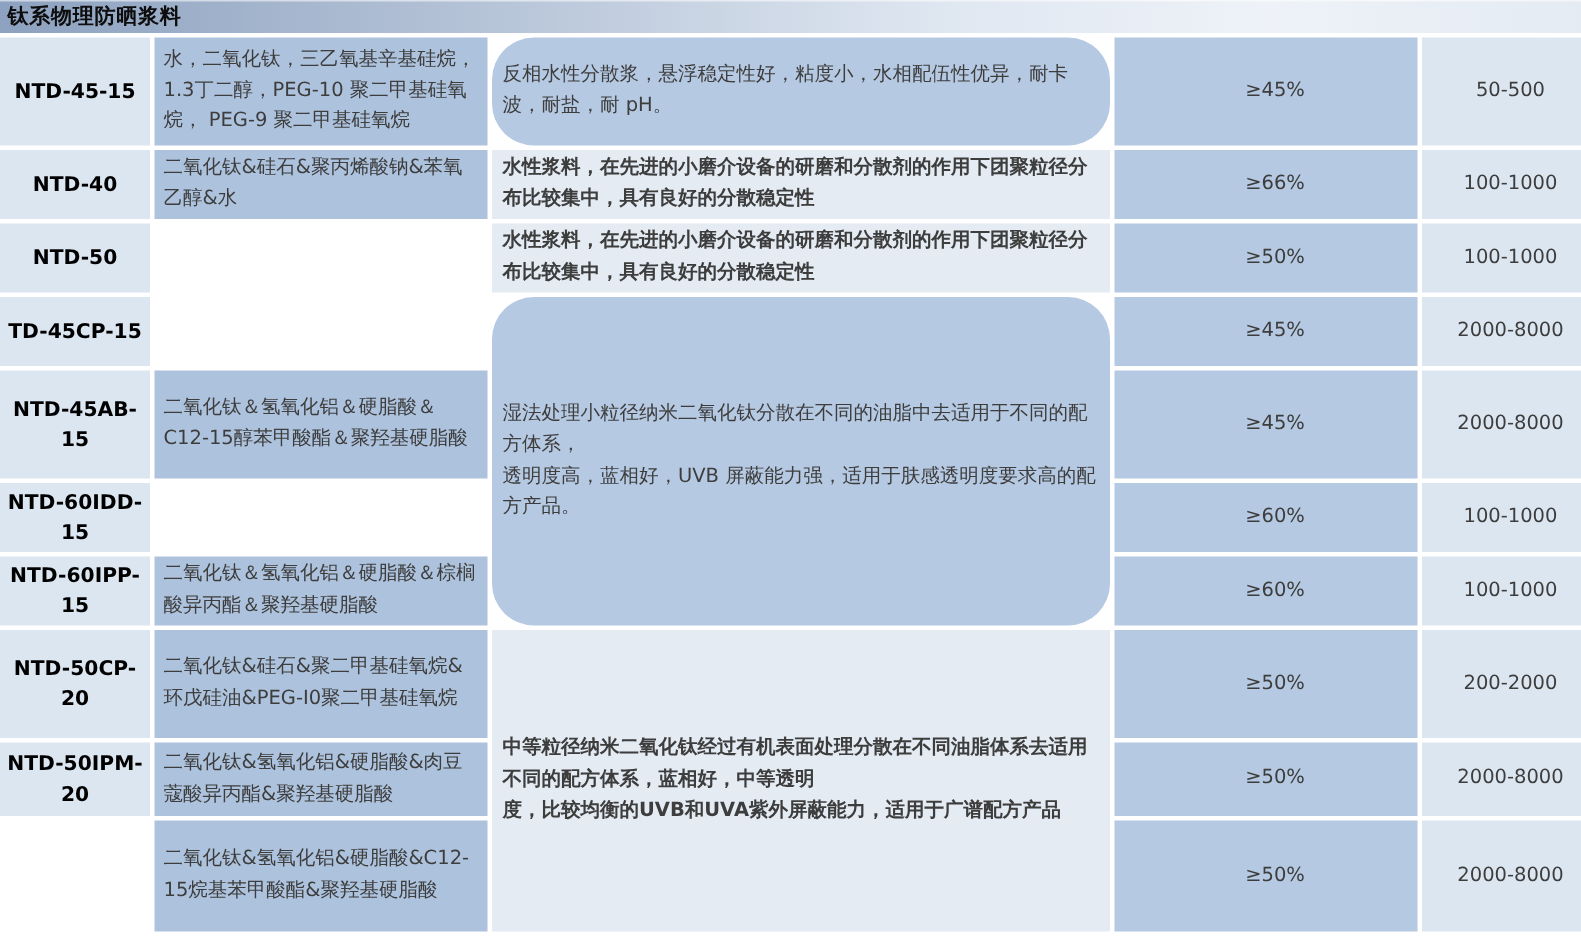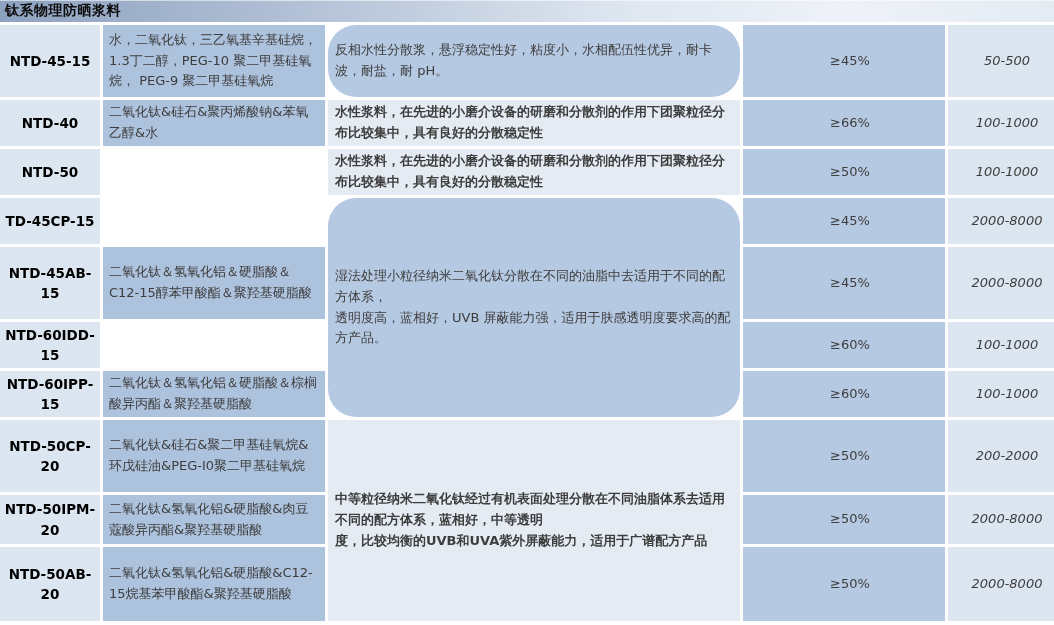--- a/index.html
+++ b/index.html
@@ -30,21 +30,21 @@
   .code{
     background:#dce6f1;justify-content:center;text-align:center;
     font-weight:bold;color:#000;font-size:13.5px;line-height:1.5;
     padding:0 4px;
   }
   .comp{background:#adc2dd;padding:2px 6px;text-align:left;}
   .desc{padding:2px 7px;text-align:left;white-space:pre-line;}
   .desc.dark{background:#b6c9e2;border-radius:28px;}
   .desc.light{background:#e4ebf3;font-weight:bold;}
   .pct{background:#b6c9e2;justify-content:center;text-align:center;}
-  .size{background:#dce6f1;justify-content:center;text-align:center;font-style:italic;}
+  .size{background:#dce6f1;justify-content:center;text-align:center;}
 </style>
 </head>
 <body>
 
 <div class="titlebar">
   <span class="title">钛系物理防晒浆料</span>
 </div>
 
 <div class="grid">
 
@@ -90,17 +90,16 @@
   <div class="cell desc light" style="grid-area:8/3/11/4">中等粒径纳米二氧化钛经过有机表面处理分散在不同油脂体系去适用不同的配方体系，蓝相好，中等透明
 度，比较均衡的UVB和UVA紫外屏蔽能力，适用于广谱配方产品</div>
   <div class="cell pct" style="grid-area:8/4">≥50%</div>
   <div class="cell size" style="grid-area:8/5">200-2000</div>
 
   <div class="cell code" style="grid-area:9/1">NTD-50IPM-20</div>
   <div class="cell comp" style="grid-area:9/2">二氧化钛&amp;氢氧化铝&amp;硬脂酸&amp;肉豆蔻酸异丙酯&amp;聚羟基硬脂酸</div>
   <div class="cell pct" style="grid-area:9/4">≥50%</div>
   <div class="cell size" style="grid-area:9/5">2000-8000</div>
 
-  <div class="cell code" style="grid-area:10/1">NTD-50AB-20</div>
   <div class="cell comp" style="grid-area:10/2">二氧化钛&amp;氢氧化铝&amp;硬脂酸&amp;C12-15烷基苯甲酸酯&amp;聚羟基硬脂酸</div>
   <div class="cell pct" style="grid-area:10/4">≥50%</div>
   <div class="cell size" style="grid-area:10/5">2000-8000</div>
 </div>
 
 </body></html>

